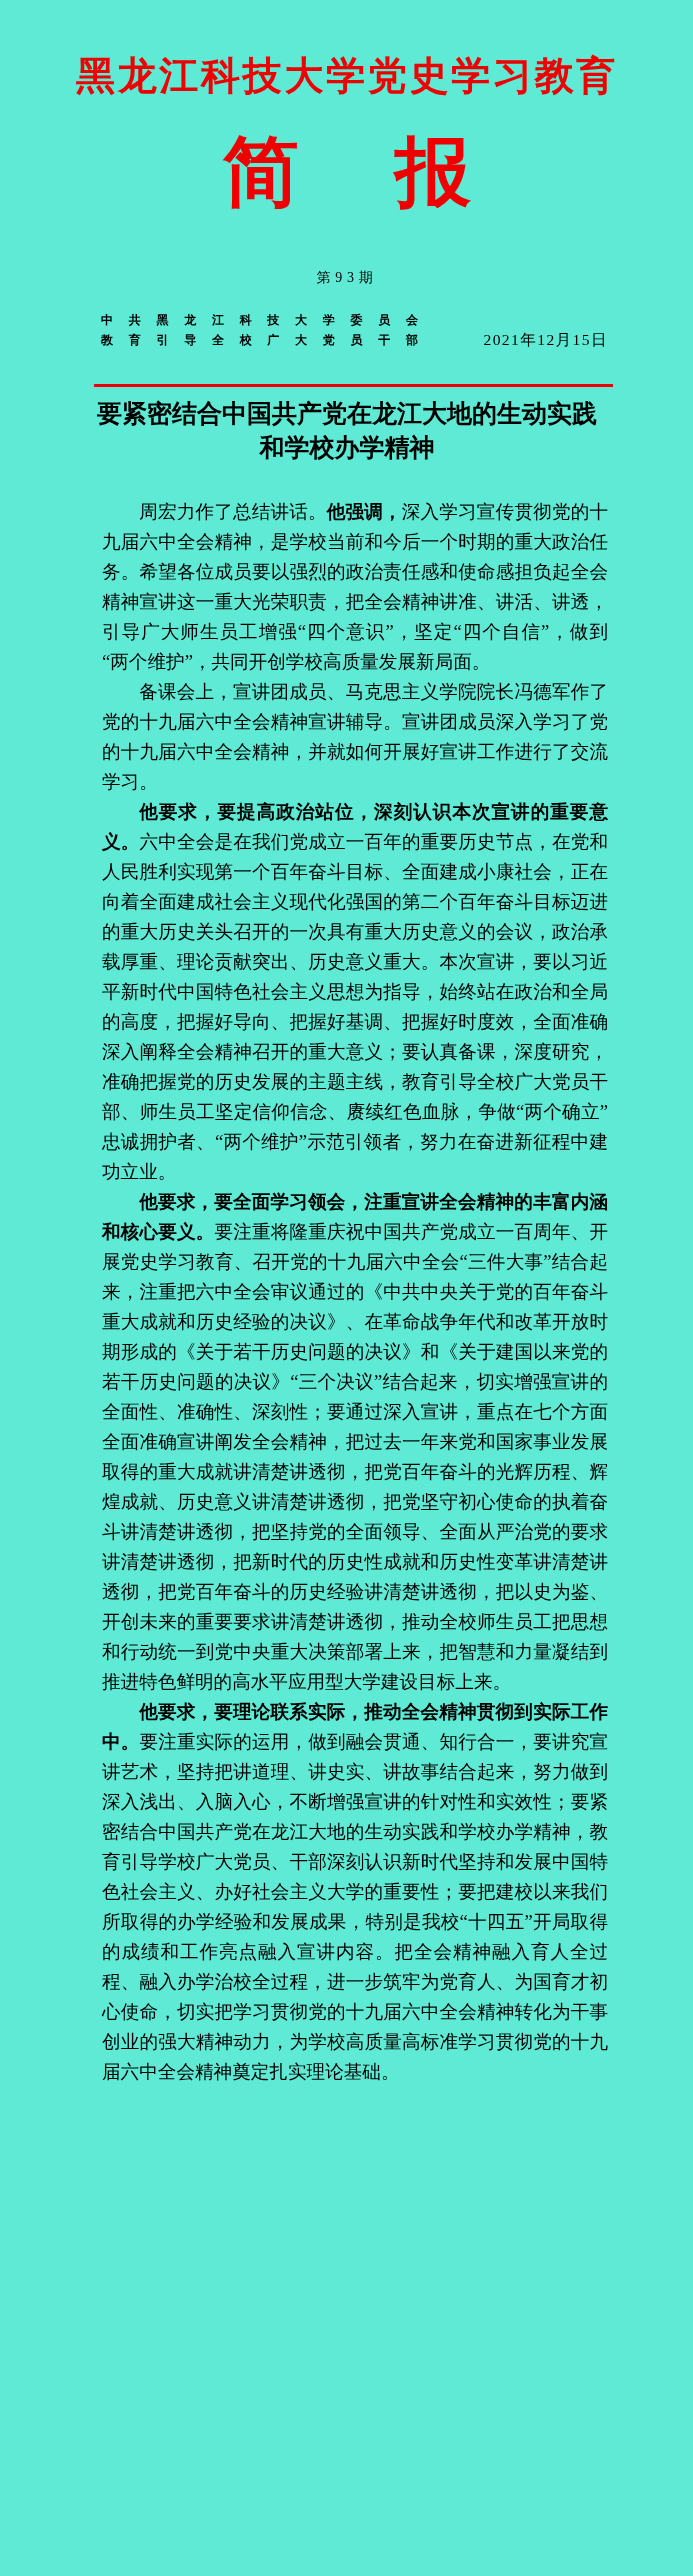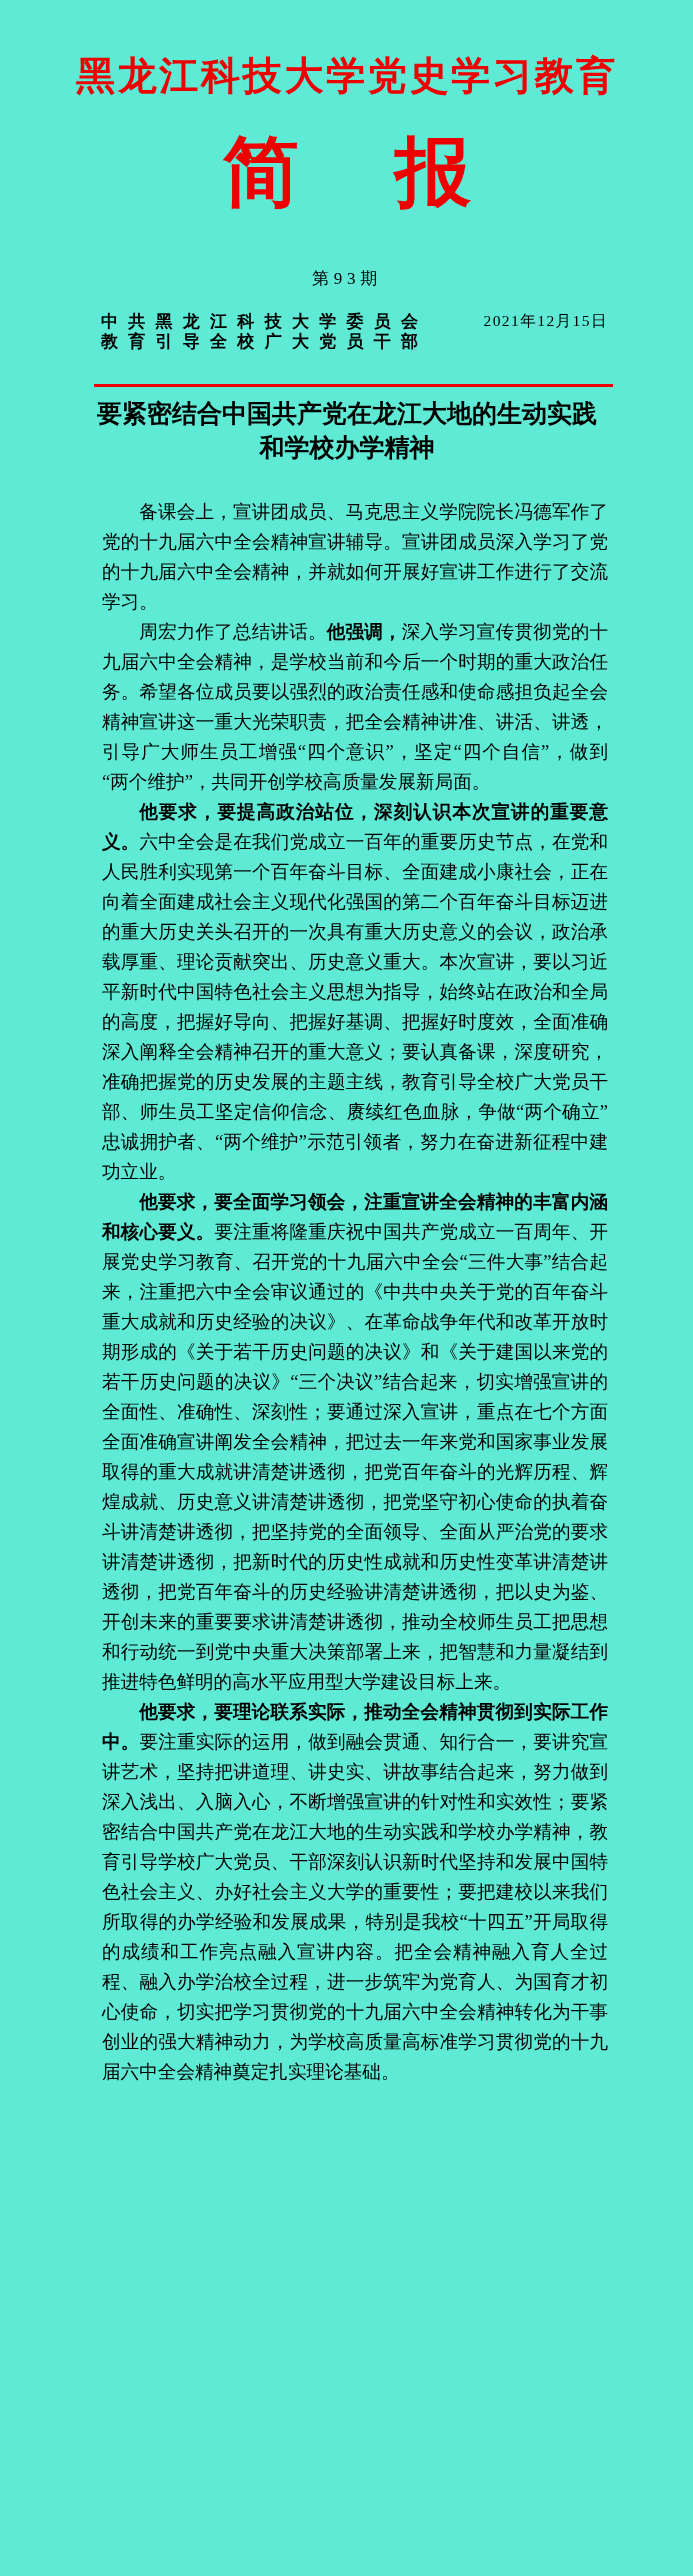--- a/index.html
+++ b/index.html
@@ -37,42 +37,42 @@
     font-size: 76px;
     line-height: 1.0;
     font-weight: 900;
     font-family: "Liberation Sans", "DejaVu Sans", sans-serif;
   }
   .issue-number {
     position: absolute;
     top: 270px; left: 0;
     width: 100%;
     text-align: center;
-    font-size: 17px;
+    font-size: 14px;
     letter-spacing: 4.7px;
     line-height: 1.1;
   }
   .org-block {
     position: absolute;
     top: 312px; left: 101px;
     width: 317px;
-    font-family: Liberation Sans, sans-serif;
+    font-family: Liberation Mono, monospace;
     font-weight: bold;
-    font-size: 17px;
+    font-size: 12px;
     line-height: 19.7px;
   }
   .org-line {
     display: block;
     text-align: justify;
     text-align-last: justify;
     width: 100%;
   }
   .issue-date {
     position: absolute;
-    top: 312px; right: 86px;
+    top: 331px; right: 86px;
     font-size: 15.6px;
     letter-spacing: 1.4px;
     line-height: 1.1;
   }
   .red-rule {
     position: absolute;
     top: 384px; left: 94px;
     width: 519px; height: 3.4px;
     background: #ee0000;
   }
@@ -121,21 +121,21 @@
     <span class="org-line">教育引导全校广大党员干部</span>
   </div>
 
   <div class="issue-date">2021年12月15日</div>
 
   <div class="red-rule"></div>
 
   <h1 class="article-title">要紧密结合中国共产党在龙江大地的生动实践和学校办学精神</h1>
 
   <div class="article-body">
+      <p><span>周宏力作了总结讲话。</span><span class="b">他强调，</span><span>深入学习宣传贯彻党的十九届六中全会精神，是学校当前和今后一个时期的重大政治任务。希望各位成员要以强烈的政治责任感和使命感担负起全会精神宣讲这一重大光荣职责，把全会精神讲准、讲活、讲透，引导广大师生员工增强“四个意识”，坚定“四个自信”，做到“两个维护”，共同开创学校高质量发展新局面。</span></p>
       <p><span>备课会上，宣讲团成员、马克思主义学院院长冯德军作了党的十九届六中全会精神宣讲辅导。宣讲团成员深入学习了党的十九届六中全会精神，并就如何开展好宣讲工作进行了交流学习。</span></p>
-      <p><span>周宏力作了总结讲话。</span><span class="b">他强调，</span><span>深入学习宣传贯彻党的十九届六中全会精神，是学校当前和今后一个时期的重大政治任务。希望各位成员要以强烈的政治责任感和使命感担负起全会精神宣讲这一重大光荣职责，把全会精神讲准、讲活、讲透，引导广大师生员工增强“四个意识”，坚定“四个自信”，做到“两个维护”，共同开创学校高质量发展新局面。</span></p>
       <p><span class="b">他要求，要提高政治站位，深刻认识本次宣讲的重要意义。</span><span>六中全会是在我们党成立一百年的重要历史节点，在党和人民胜利实现第一个百年奋斗目标、全面建成小康社会，正在向着全面建成社会主义现代化强国的第二个百年奋斗目标迈进的重大历史关头召开的一次具有重大历史意义的会议，政治承载厚重、理论贡献突出、历史意义重大。本次宣讲，要以习近平新时代中国特色社会主义思想为指导，始终站在政治和全局的高度，把握好导向、把握好基调、把握好时度效，全面准确深入阐释全会精神召开的重大意义；要认真备课，深度研究，准确把握党的历史发展的主题主线，教育引导全校广大党员干部、师生员工坚定信仰信念、赓续红色血脉，争做“两个确立”忠诚拥护者、“两个维护”示范引领者，努力在奋进新征程中建功立业。</span></p>
       <p><span class="b">他要求，要全面学习领会，注重宣讲全会精神的丰富内涵和核心要义。</span><span>要注重将隆重庆祝中国共产党成立一百周年、开展党史学习教育、召开党的十九届六中全会“三件大事”结合起来，注重把六中全会审议通过的《中共中央关于党的百年奋斗重大成就和历史经验的决议》、在革命战争年代和改革开放时期形成的《关于若干历史问题的决议》和《关于建国以来党的若干历史问题的决议》“三个决议”结合起来，切实增强宣讲的全面性、准确性、深刻性；要通过深入宣讲，重点在七个方面全面准确宣讲阐发全会精神，把过去一年来党和国家事业发展取得的重大成就讲清楚讲透彻，把党百年奋斗的光辉历程、辉煌成就、历史意义讲清楚讲透彻，把党坚守初心使命的执着奋斗讲清楚讲透彻，把坚持党的全面领导、全面从严治党的要求讲清楚讲透彻，把新时代的历史性成就和历史性变革讲清楚讲透彻，把党百年奋斗的历史经验讲清楚讲透彻，把以史为鉴、开创未来的重要要求讲清楚讲透彻，推动全校师生员工把思想和行动统一到党中央重大决策部署上来，把智慧和力量凝结到推进特色鲜明的高水平应用型大学建设目标上来。</span></p>
       <p><span class="b">他要求，要理论联系实际，推动全会精神贯彻到实际工作中。</span><span>要注重实际的运用，做到融会贯通、知行合一，要讲究宣讲艺术，坚持把讲道理、讲史实、讲故事结合起来，努力做到深入浅出、入脑入心，不断增强宣讲的针对性和实效性；要紧密结合中国共产党在龙江大地的生动实践和学校办学精神，教育引导学校广大党员、干部深刻认识新时代坚持和发展中国特色社会主义、办好社会主义大学的重要性；要把建校以来我们所取得的办学经验和发展成果，特别是我校“十四五”开局取得的成绩和工作亮点融入宣讲内容。把全会精神融入育人全过程、融入办学治校全过程，进一步筑牢为党育人、为国育才初心使命，切实把学习贯彻党的十九届六中全会精神转化为干事创业的强大精神动力，为学校高质量高标准学习贯彻党的十九届六中全会精神奠定扎实理论基础。</span></p>
     </div>
 
 </div>
 
 
 </body></html>

